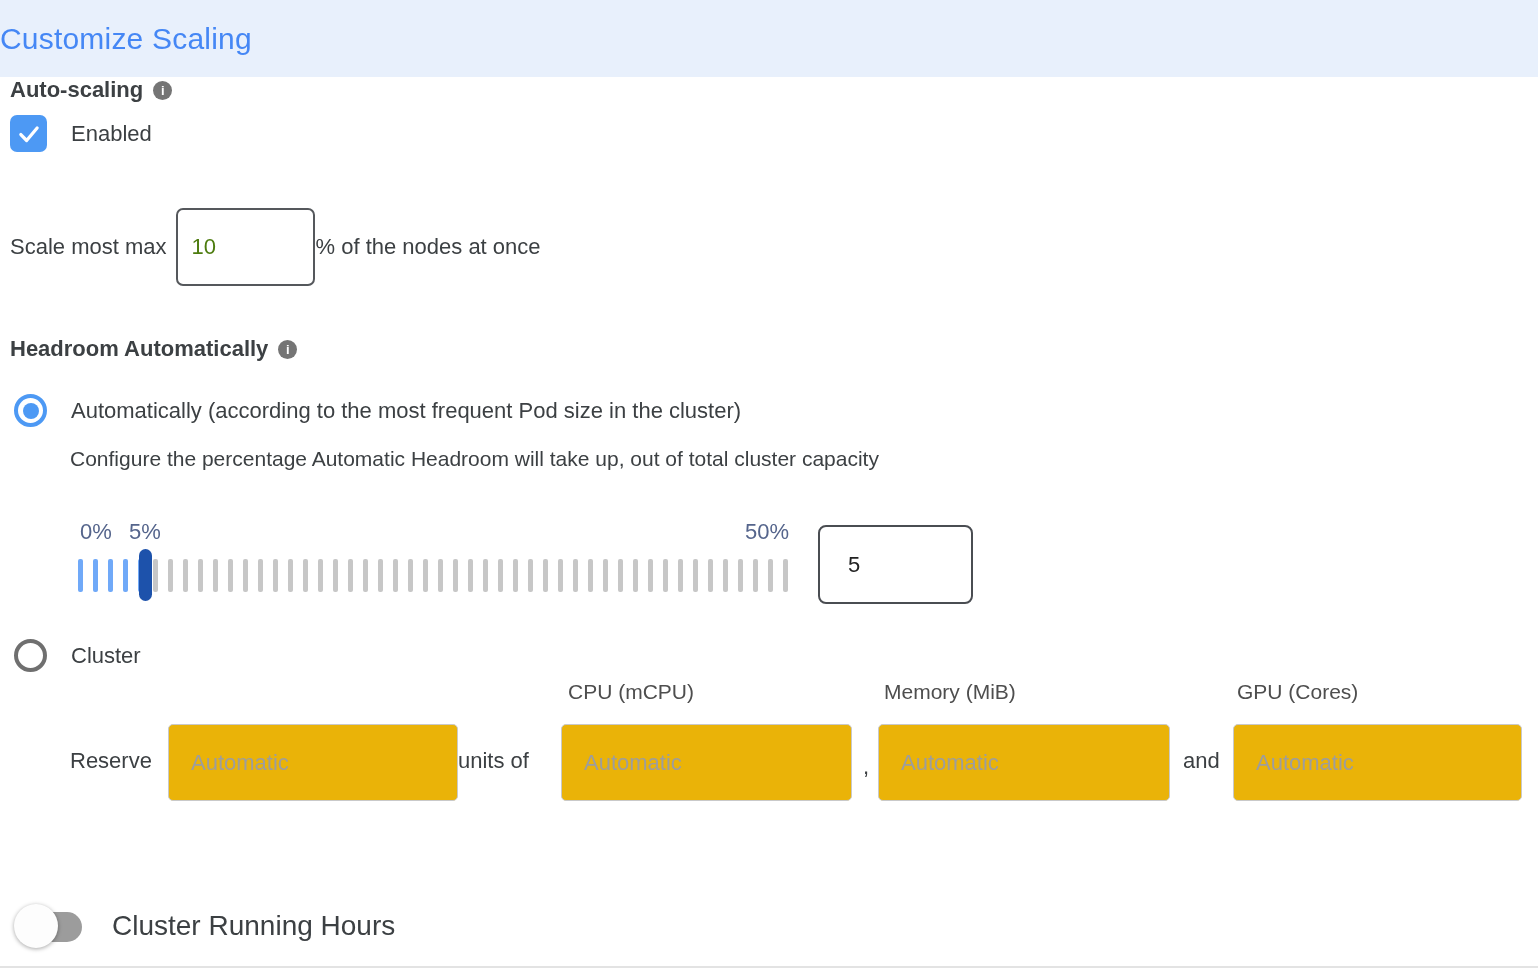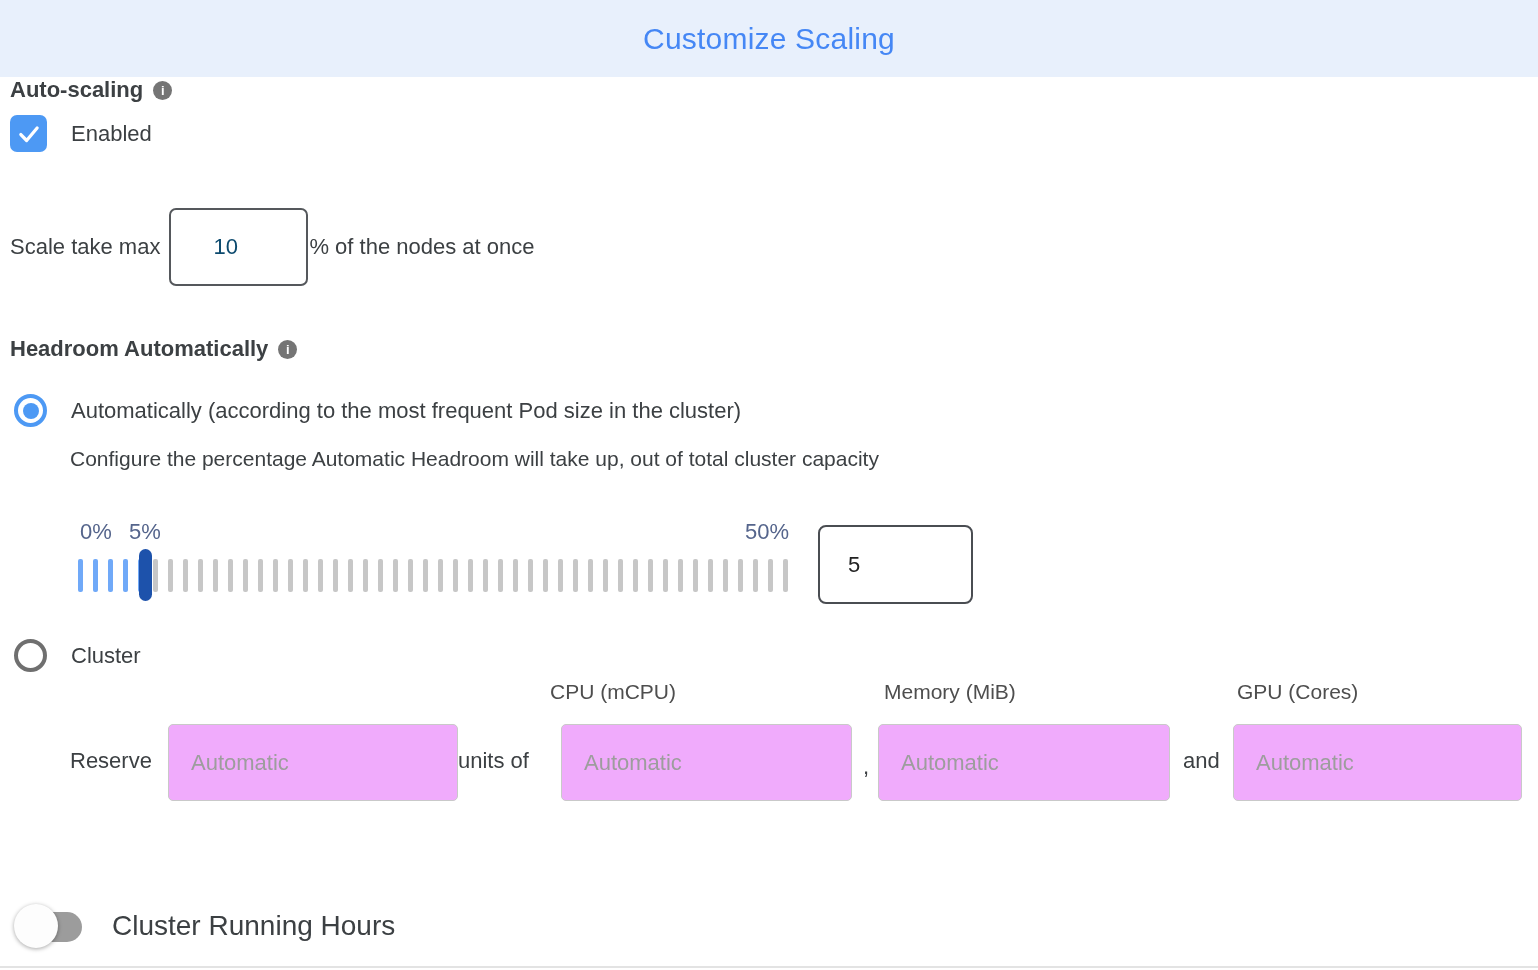--- a/index.html
+++ b/index.html
@@ -9,21 +9,21 @@
     font-family: "Liberation Sans", "DejaVu Sans", sans-serif;
     color: #3C4043;
     overflow: hidden;
     position: relative;
   }
 
   
   .dialog-header {
     width: 100%; height: 77px;
     background: #E8F0FC;
-    display: flex; align-items: center; justify-content: center;
+    display: flex; align-items: center; 
   }
   .dialog-title {
     font-size: 30px;
     color: #4587F5;
     letter-spacing: 0.2px;
   }
 
   
   .section-label-row {
     display: flex; align-items: center; gap: 10px;
@@ -57,22 +57,22 @@
 
   
   .scale-row {
     margin: 56px 0 0 10px;
     display: flex; align-items: center;
   }
   .scale-prefix { font-size: 22px; margin-right: 9px; }
   .num-input {
     width: 139px; height: 78px;
     border: 2px solid #55585C; border-radius: 7px;
-    font-size: 22px; color: #0c4a6e;
-    padding-left: 42px;
+    font-size: 22px; color: #4d7c0f;
+    padding-left: 14px;
     font-family: "Liberation Sans", "DejaVu Sans", sans-serif;
     background: #ffffff;
     outline: none;
   }
   .scale-suffix { font-size: 22px; margin-left: 1px; }
 
   
   .headroom-label-row { margin-top: 50px; }
 
   .radio-row {
@@ -143,27 +143,27 @@
   
   .reserve-area {
     position: relative;
     height: 132px;
     margin-top: 6px;
   }
   .col-header {
     position: absolute; top: 2px;
     font-size: 21px; color: #4E4E4E;
   }
-  .col-header.cpu { left: 550px; }
+  .col-header.cpu { left: 568px; }
   .col-header.mem { left: 884px; }
   .col-header.gpu { left: 1237px; }
   .auto-input {
     position: absolute; top: 46px;
     height: 77px;
-    background: #f0abfc;
+    background: #eab308;
     border: 1.5px solid #C9C9C9; border-radius: 5px;
     font-size: 22px; color: #3C4043;
     padding-left: 22px;
     font-family: "Liberation Sans", "DejaVu Sans", sans-serif;
     outline: none;
   }
   .auto-input::placeholder { color: #9D9D9D; opacity: 1; }
   .auto-input.n1 { left: 168px;  width: 290px; }
   .auto-input.n2 { left: 561px;  width: 291px; }
   .auto-input.n3 { left: 878px;  width: 292px; }
@@ -222,21 +222,21 @@
 <div class="checkbox-row">
   <div class="checkbox">
     <svg viewBox="0 0 24 24">
       <polyline points="4.5,12.5 9.8,18 19.5,6.5" fill="none" stroke="#ffffff" stroke-width="3" stroke-linecap="round" stroke-linejoin="round"></polyline>
     </svg>
   </div>
   <span class="checkbox-label">Enabled</span>
 </div>
 
 <div class="scale-row">
-  <span class="scale-prefix body-text" style="font-size:22px;">Scale take max</span>
+  <span class="scale-prefix body-text" style="font-size:22px;">Scale most max</span>
   <input class="num-input" type="text" value="10" style="">
   <span class="scale-suffix">% of the nodes at once</span>
 </div>
 
 <div class="section-label-row headroom-label-row">
   <span class="section-label">Headroom Automatically</span>
   <span class="info-icon">i</span>
 </div>
 
 <div class="radio-row first">

